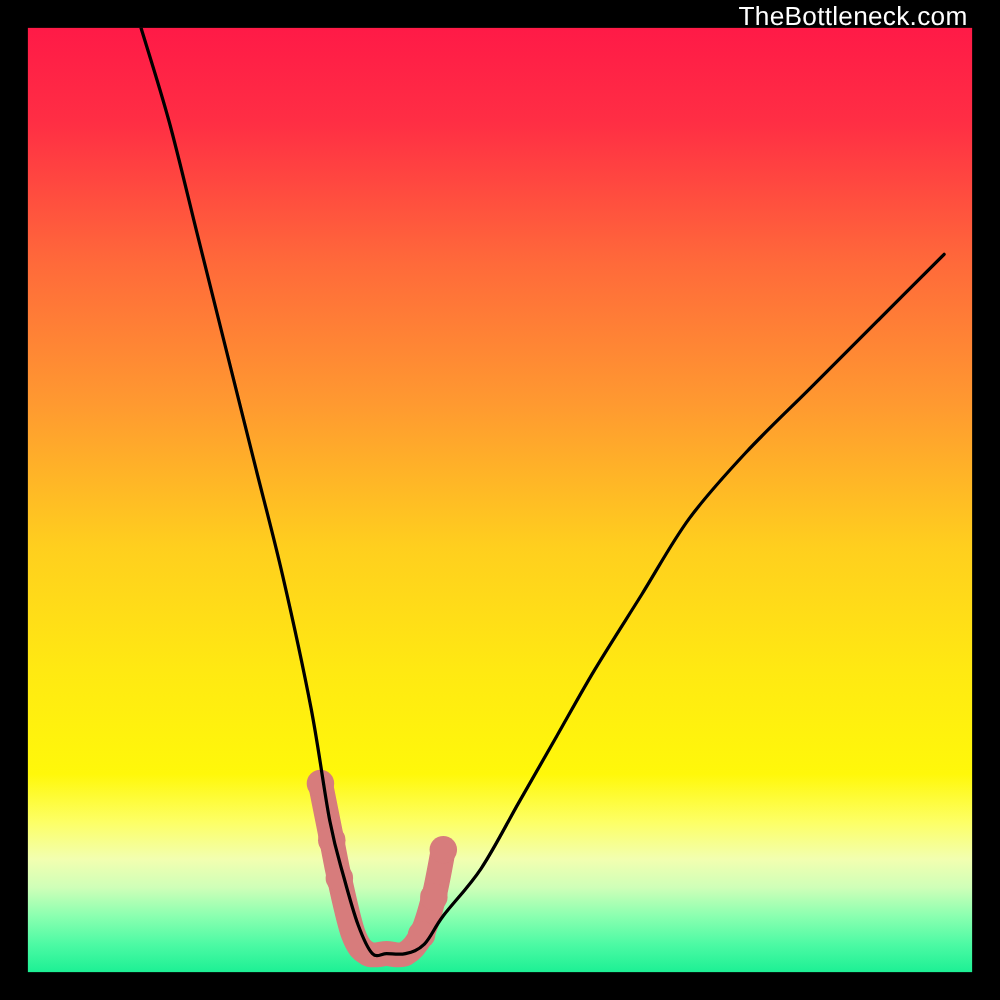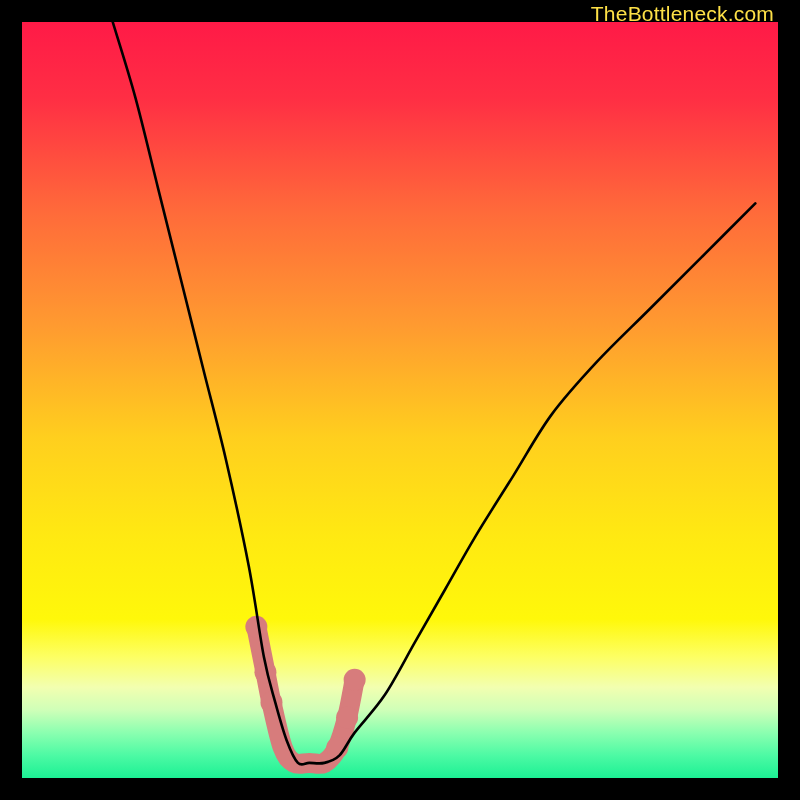--- a/index.html
+++ b/index.html
@@ -25,21 +25,21 @@
     top: 0;
     width: 100%;
     height: 100%;
   }
   .watermark {
     position: absolute;
     top: 2px;
     right: 26px;
     font-size: 21px;
     font-weight: 400;
-    color: #fde047;
+    color: #ffffff;
     letter-spacing: 0.2px;
     margin-left: 12px;
   }
   svg.curve {
     position: absolute;
     left: 0;
     top: 0;
     width: 100%;
     height: 100%;
   }

